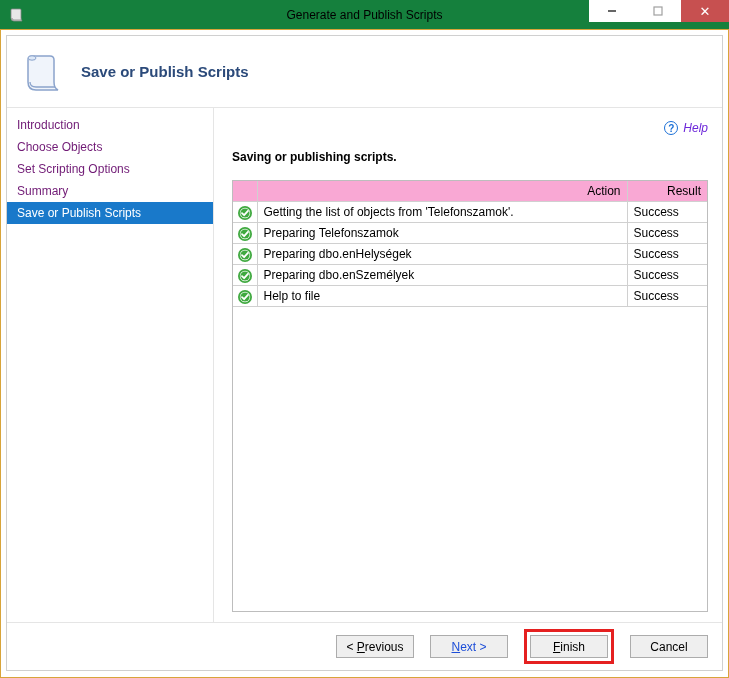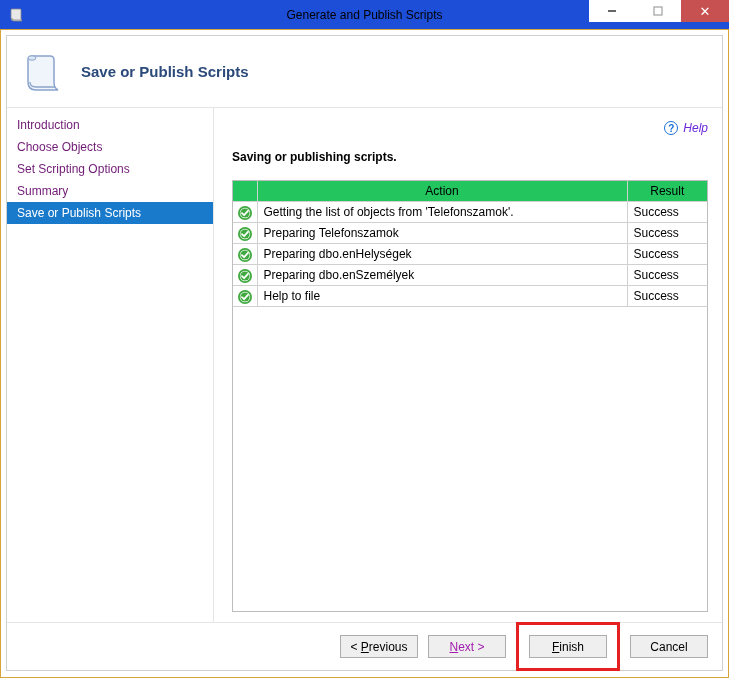--- a/index.html
+++ b/index.html
@@ -10,21 +10,21 @@
     font-family: "Segoe UI", Tahoma, sans-serif;
     font-size: 12px;
     color: #000;
     width: 729px;
     height: 678px;
     overflow: hidden;
   }
   
   .titlebar {
     height: 30px;
-    background: #1d4ed8;
+    background: #15803d;
     border-bottom: 1px solid #d8a43a;
     display: flex;
     align-items: center;
     position: relative;
   }
   .titlebar .app-icon {
     width: 18px; height: 18px;
     margin-left: 8px;
     display: inline-flex;
     align-items: center;
@@ -152,25 +152,25 @@
     min-height: 0;
     overflow: auto;
     background: #fff;
   }
   table {
     border-collapse: collapse;
     width: 100%;
     font-size: 12px;
   }
   thead th {
-    background: #22c55e;
+    background: #f9a8d4;
     border: 1px solid #d0d0d0;
     border-top: none;
     font-weight: normal;
-    text-align: center;
+    text-align: right;
     padding: 3px 6px;
     height: 20px;
   }
   thead th:first-child { border-left: none; width: 24px; padding: 0; }
   thead th:last-child { border-right: none; width: 80px; }
   tbody td {
     border: 1px solid #d0d0d0;
     border-left: none;
     padding: 3px 6px;
     height: 20px;
@@ -193,40 +193,40 @@
     padding-top: 10px;
   }
 
   
   .wiz-footer {
     height: 48px;
     border-top: 1px solid #e5e5e5;
     display: flex;
     align-items: center;
     justify-content: flex-end;
-    gap: 10px;
+    gap: 16px;
     padding: 0 14px;
   }
   button.wbtn {
     min-width: 78px;
     height: 23px;
     background: #efefef;
     border: 1px solid #acacac;
     font-family: inherit;
     font-size: 12px;
     padding: 0 8px;
     cursor: pointer;
   }
   button.wbtn:disabled {
-    color: #a21caf;
+    color: #1d4ed8;
     cursor: default;
   }
   .finish-wrap {
     border: 3px solid #e52020;
-    padding: 10px;
+    padding: 3px;
     display: inline-flex;
   }
   .underline-char { text-decoration: underline; }
 </style>
 </head>
 <body>
 
 <div class="titlebar">
   <span class="app-icon">
     <svg width="16" height="16" viewBox="0 0 16 16">

